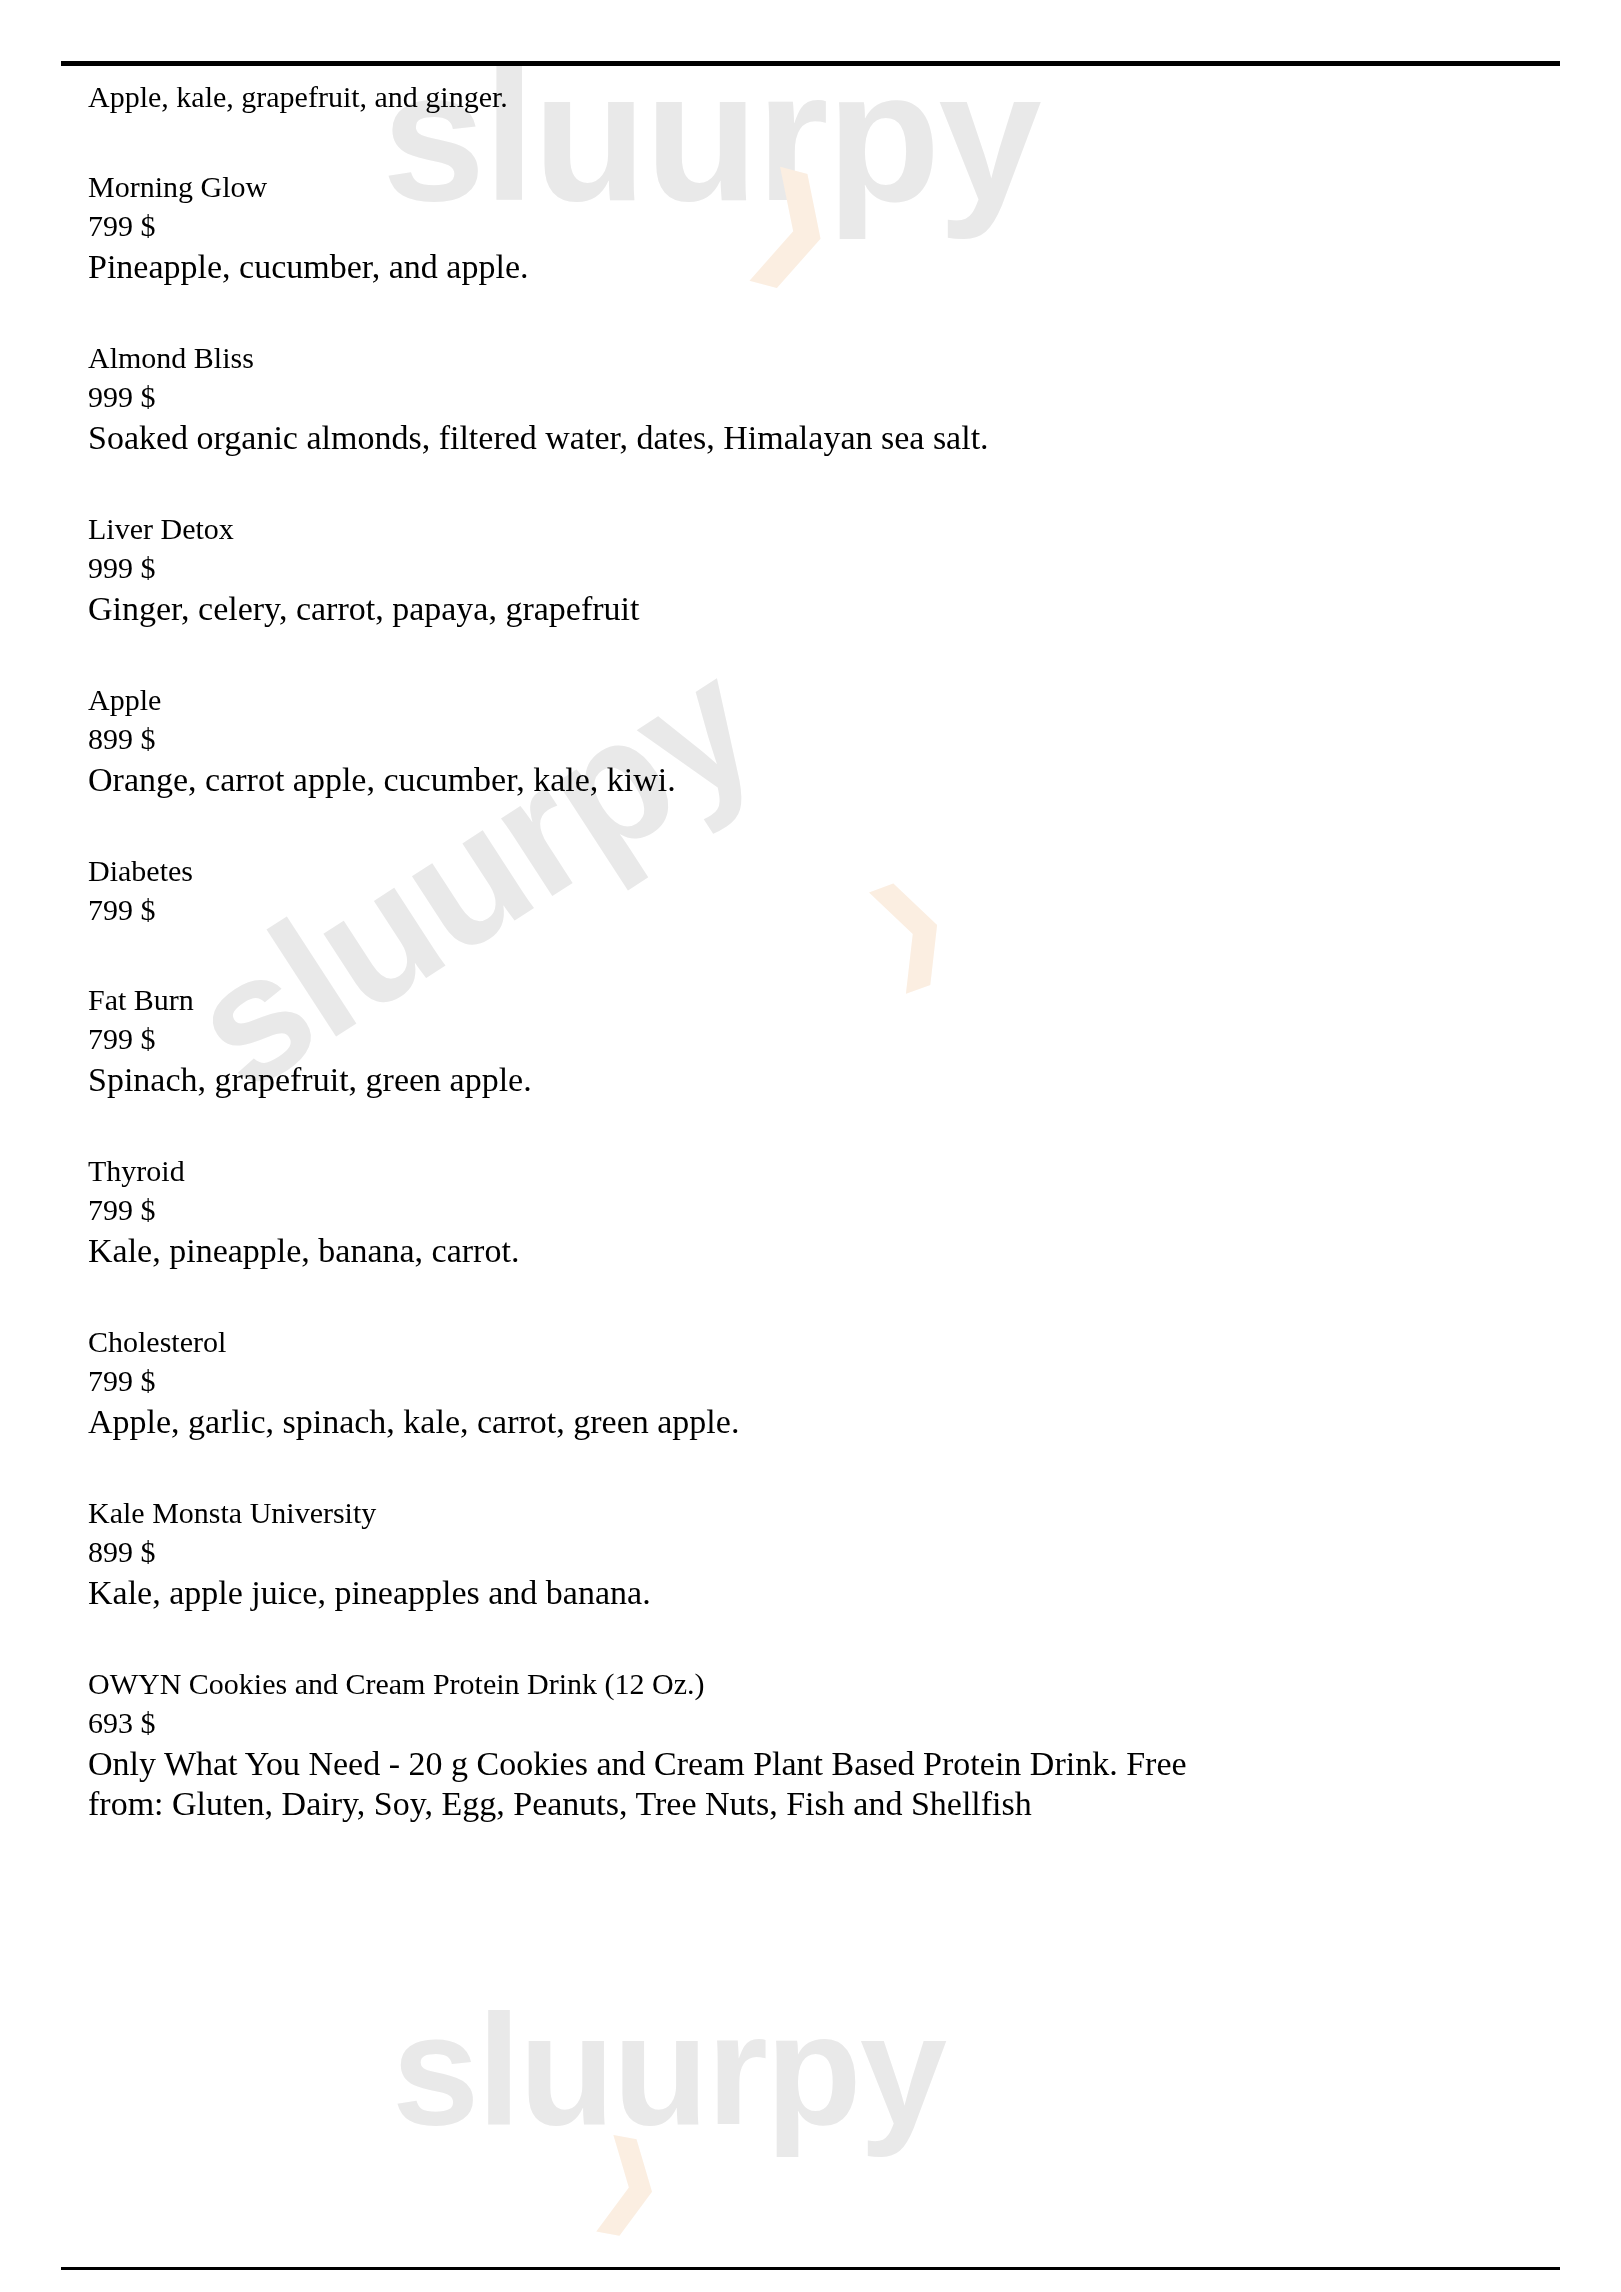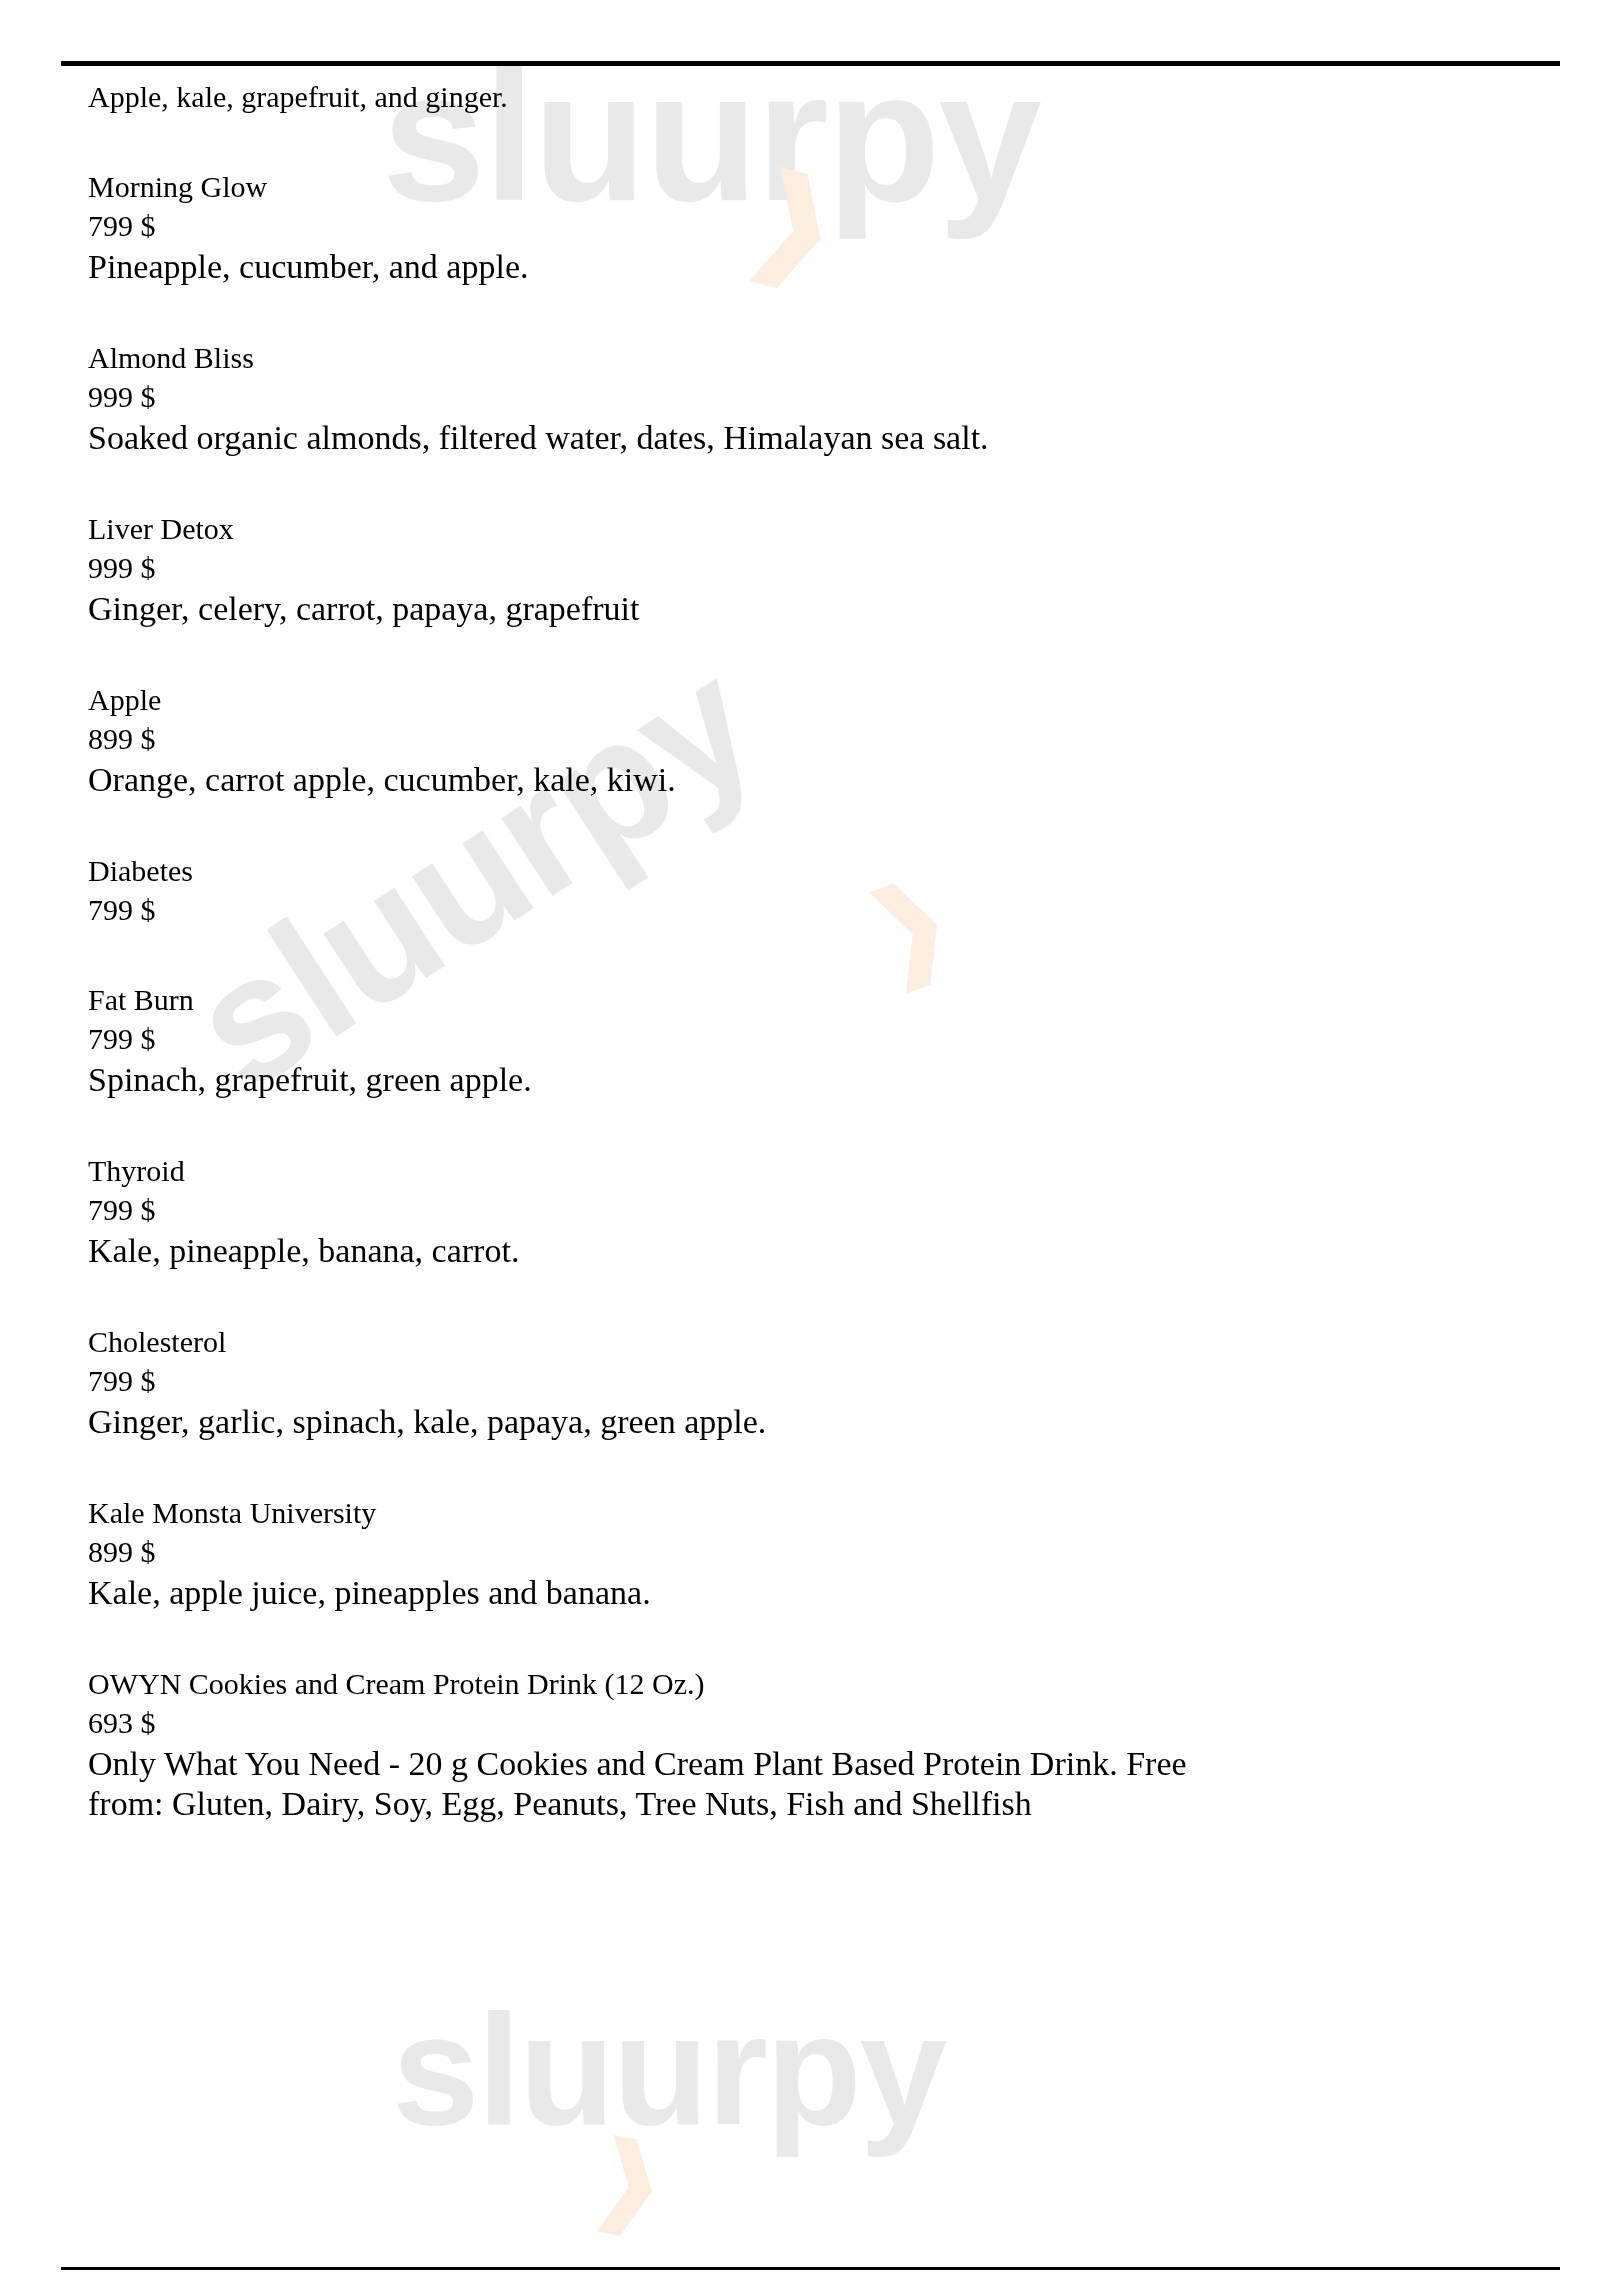--- a/index.html
+++ b/index.html
@@ -199,21 +199,21 @@
       <div class="item-price">799 $</div>
     </div>
     <div class="item-desc">Kale, pineapple, banana, carrot.</div>
   </div>
 
   <div class="item">
     <div class="item-row">
       <div class="item-name">Cholesterol</div>
       <div class="item-price">799 $</div>
     </div>
-    <div class="item-desc">Ginger, garlic, spinach, kale, papaya, green apple.</div>
+    <div class="item-desc">Apple, garlic, spinach, kale, carrot, green apple.</div>
   </div>
 
   <div class="item">
     <div class="item-row">
       <div class="item-name">Kale Monsta University</div>
       <div class="item-price">899 $</div>
     </div>
     <div class="item-desc">Kale, apple juice, pineapples and banana.</div>
   </div>
 

